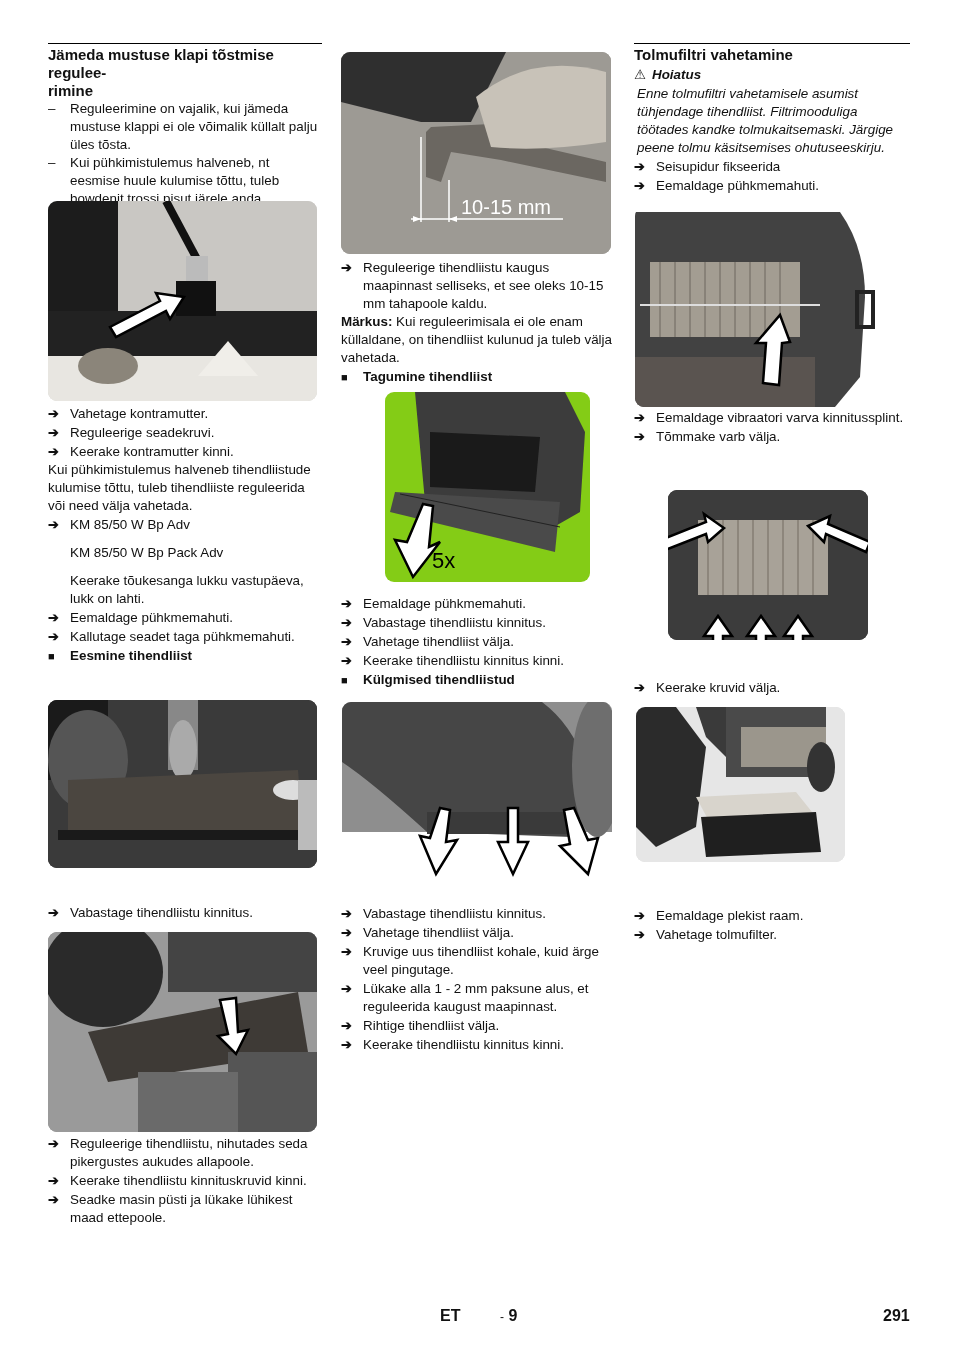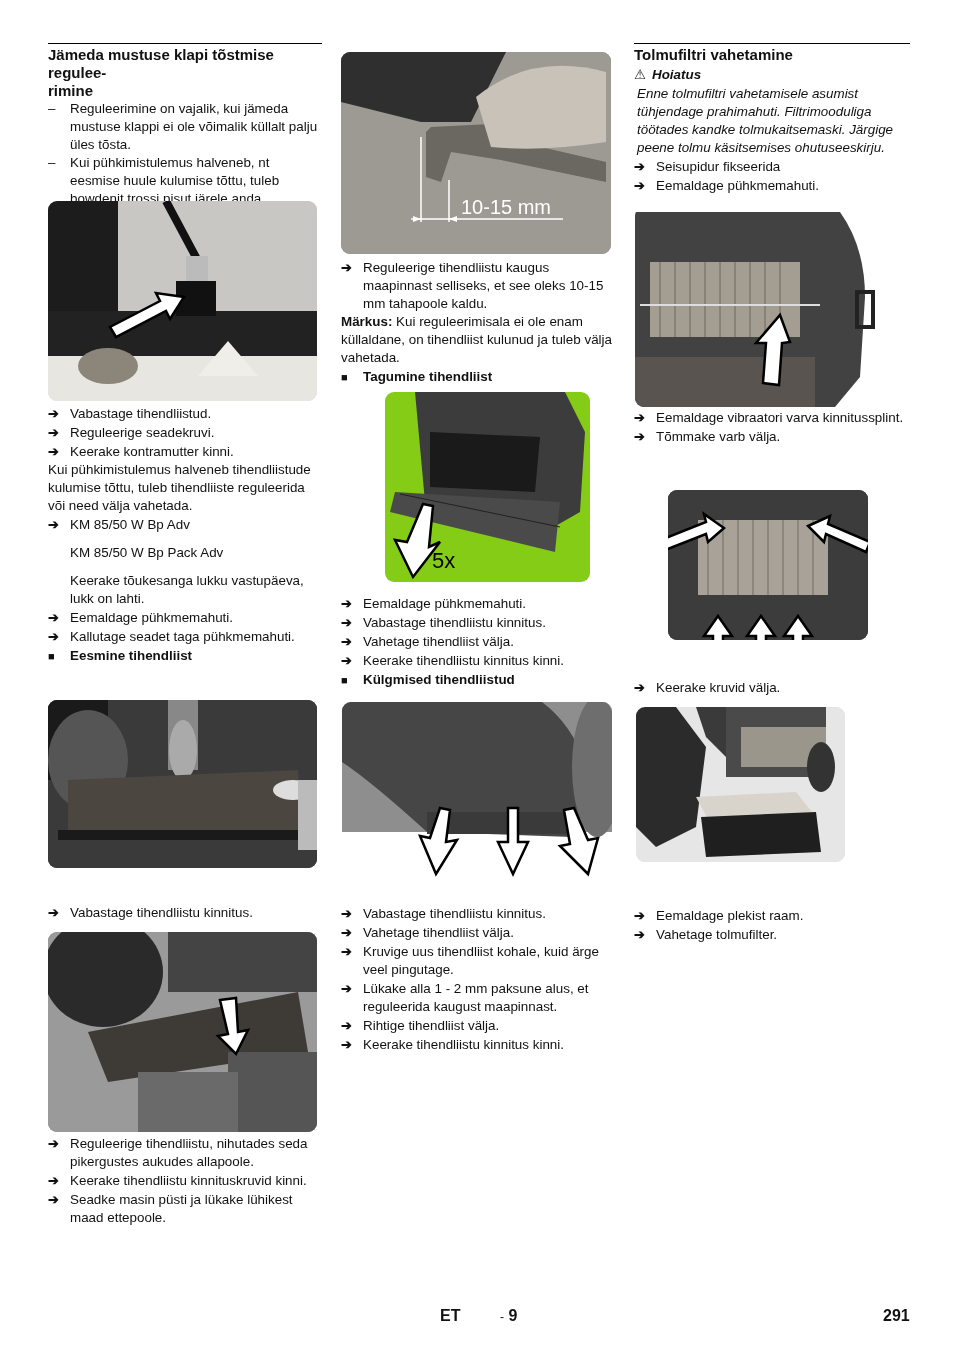--- a/index.html
+++ b/index.html
@@ -58,21 +58,21 @@
     <rect x="0" y="155" width="269" height="45" fill="#e8e6e1"></rect>
     <ellipse cx="60" cy="165" rx="30" ry="18" fill="#8b857a"></ellipse>
     <path d="M150 175 L180 140 L210 175 Z" fill="#f0eee9"></path>
     <polygon points="62,126 112,100 108,92 136,96 122,118 118,110 68,136" fill="#fff" stroke="#000" stroke-width="2.5"></polygon>
   </svg>
 </div>
 
 <div class="col col1" style="top:404px;">
   <div class="arrow">
       <span class="m">➔</span>
-      <span>Vabastage tihendliistud.</span>
+      <span>Vahetage kontramutter.</span>
     </div>
   <div class="arrow">
       <span class="m">➔</span>
       <span>Reguleerige seadekruvi.</span>
     </div>
   <div class="arrow">
       <span class="m">➔</span>
       <span>Keerake kontramutter kinni.</span>
     </div>
 
@@ -243,21 +243,21 @@
       <span class="m">➔</span>
       <span>Keerake tihendliistu kinnitus kinni.</span>
     </div>
 </div>
 
 <div class="col col3">
   <div class="h">Tolmufiltri vahetamine</div>
   <div class="warn-title" style="margin-top:2px;">
     <span style="font-style:normal; font-weight:normal; margin-right:6px;">⚠</span><span>Hoiatus</span>
   </div>
-  <div class="warn-text" style="margin-top:1px; padding-left:3px;">Enne tolmufiltri vahetamisele asumist tühjendage prahimahuti. Filtrimooduliga töötades kandke tolmukaitsemaski. Järgige peene tolmu käsitsemises ohutuseeskirju.</div>
+  <div class="warn-text" style="margin-top:1px; padding-left:3px;">Enne tolmufiltri vahetamisele asumist tühjendage tihendliist. Filtrimooduliga töötades kandke tolmukaitsemaski. Järgige peene tolmu käsitsemises ohutuseeskirju.</div>
   <div class="arrow">
       <span class="m">➔</span>
       <span>Seisupidur fikseerida</span>
     </div>
   <div class="arrow">
       <span class="m">➔</span>
       <span>Eemaldage pühkmemahuti.</span>
     </div>
 </div>
 

